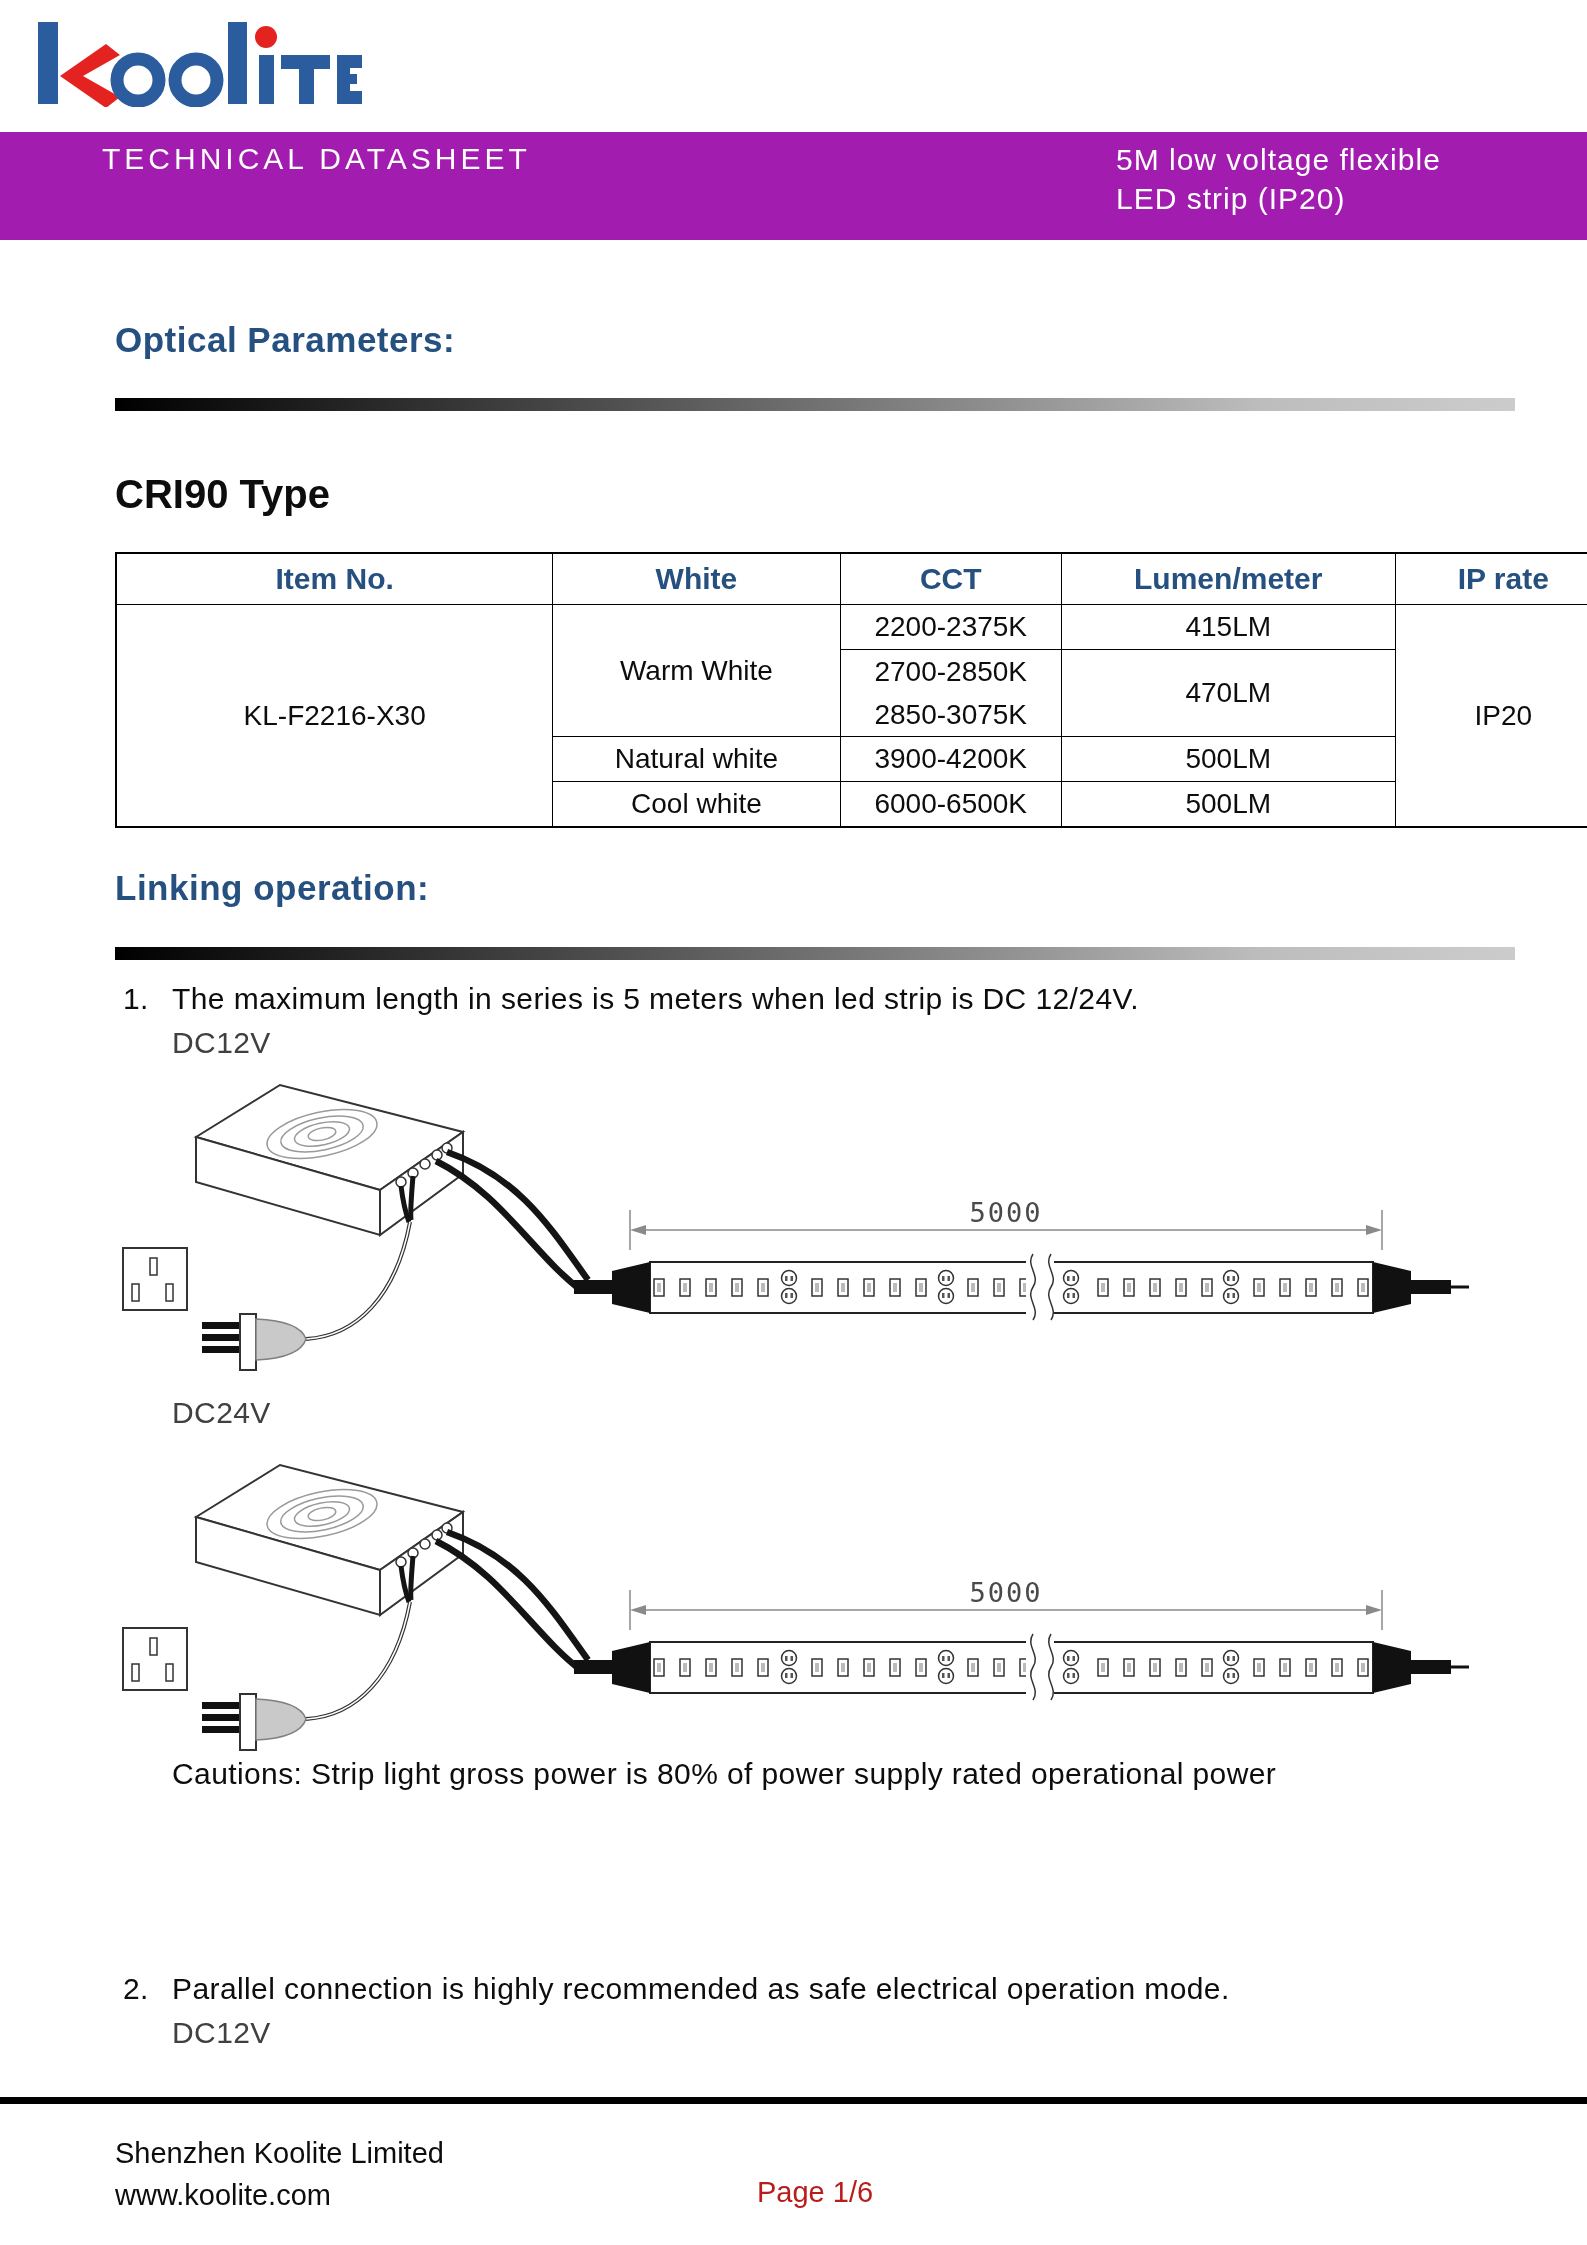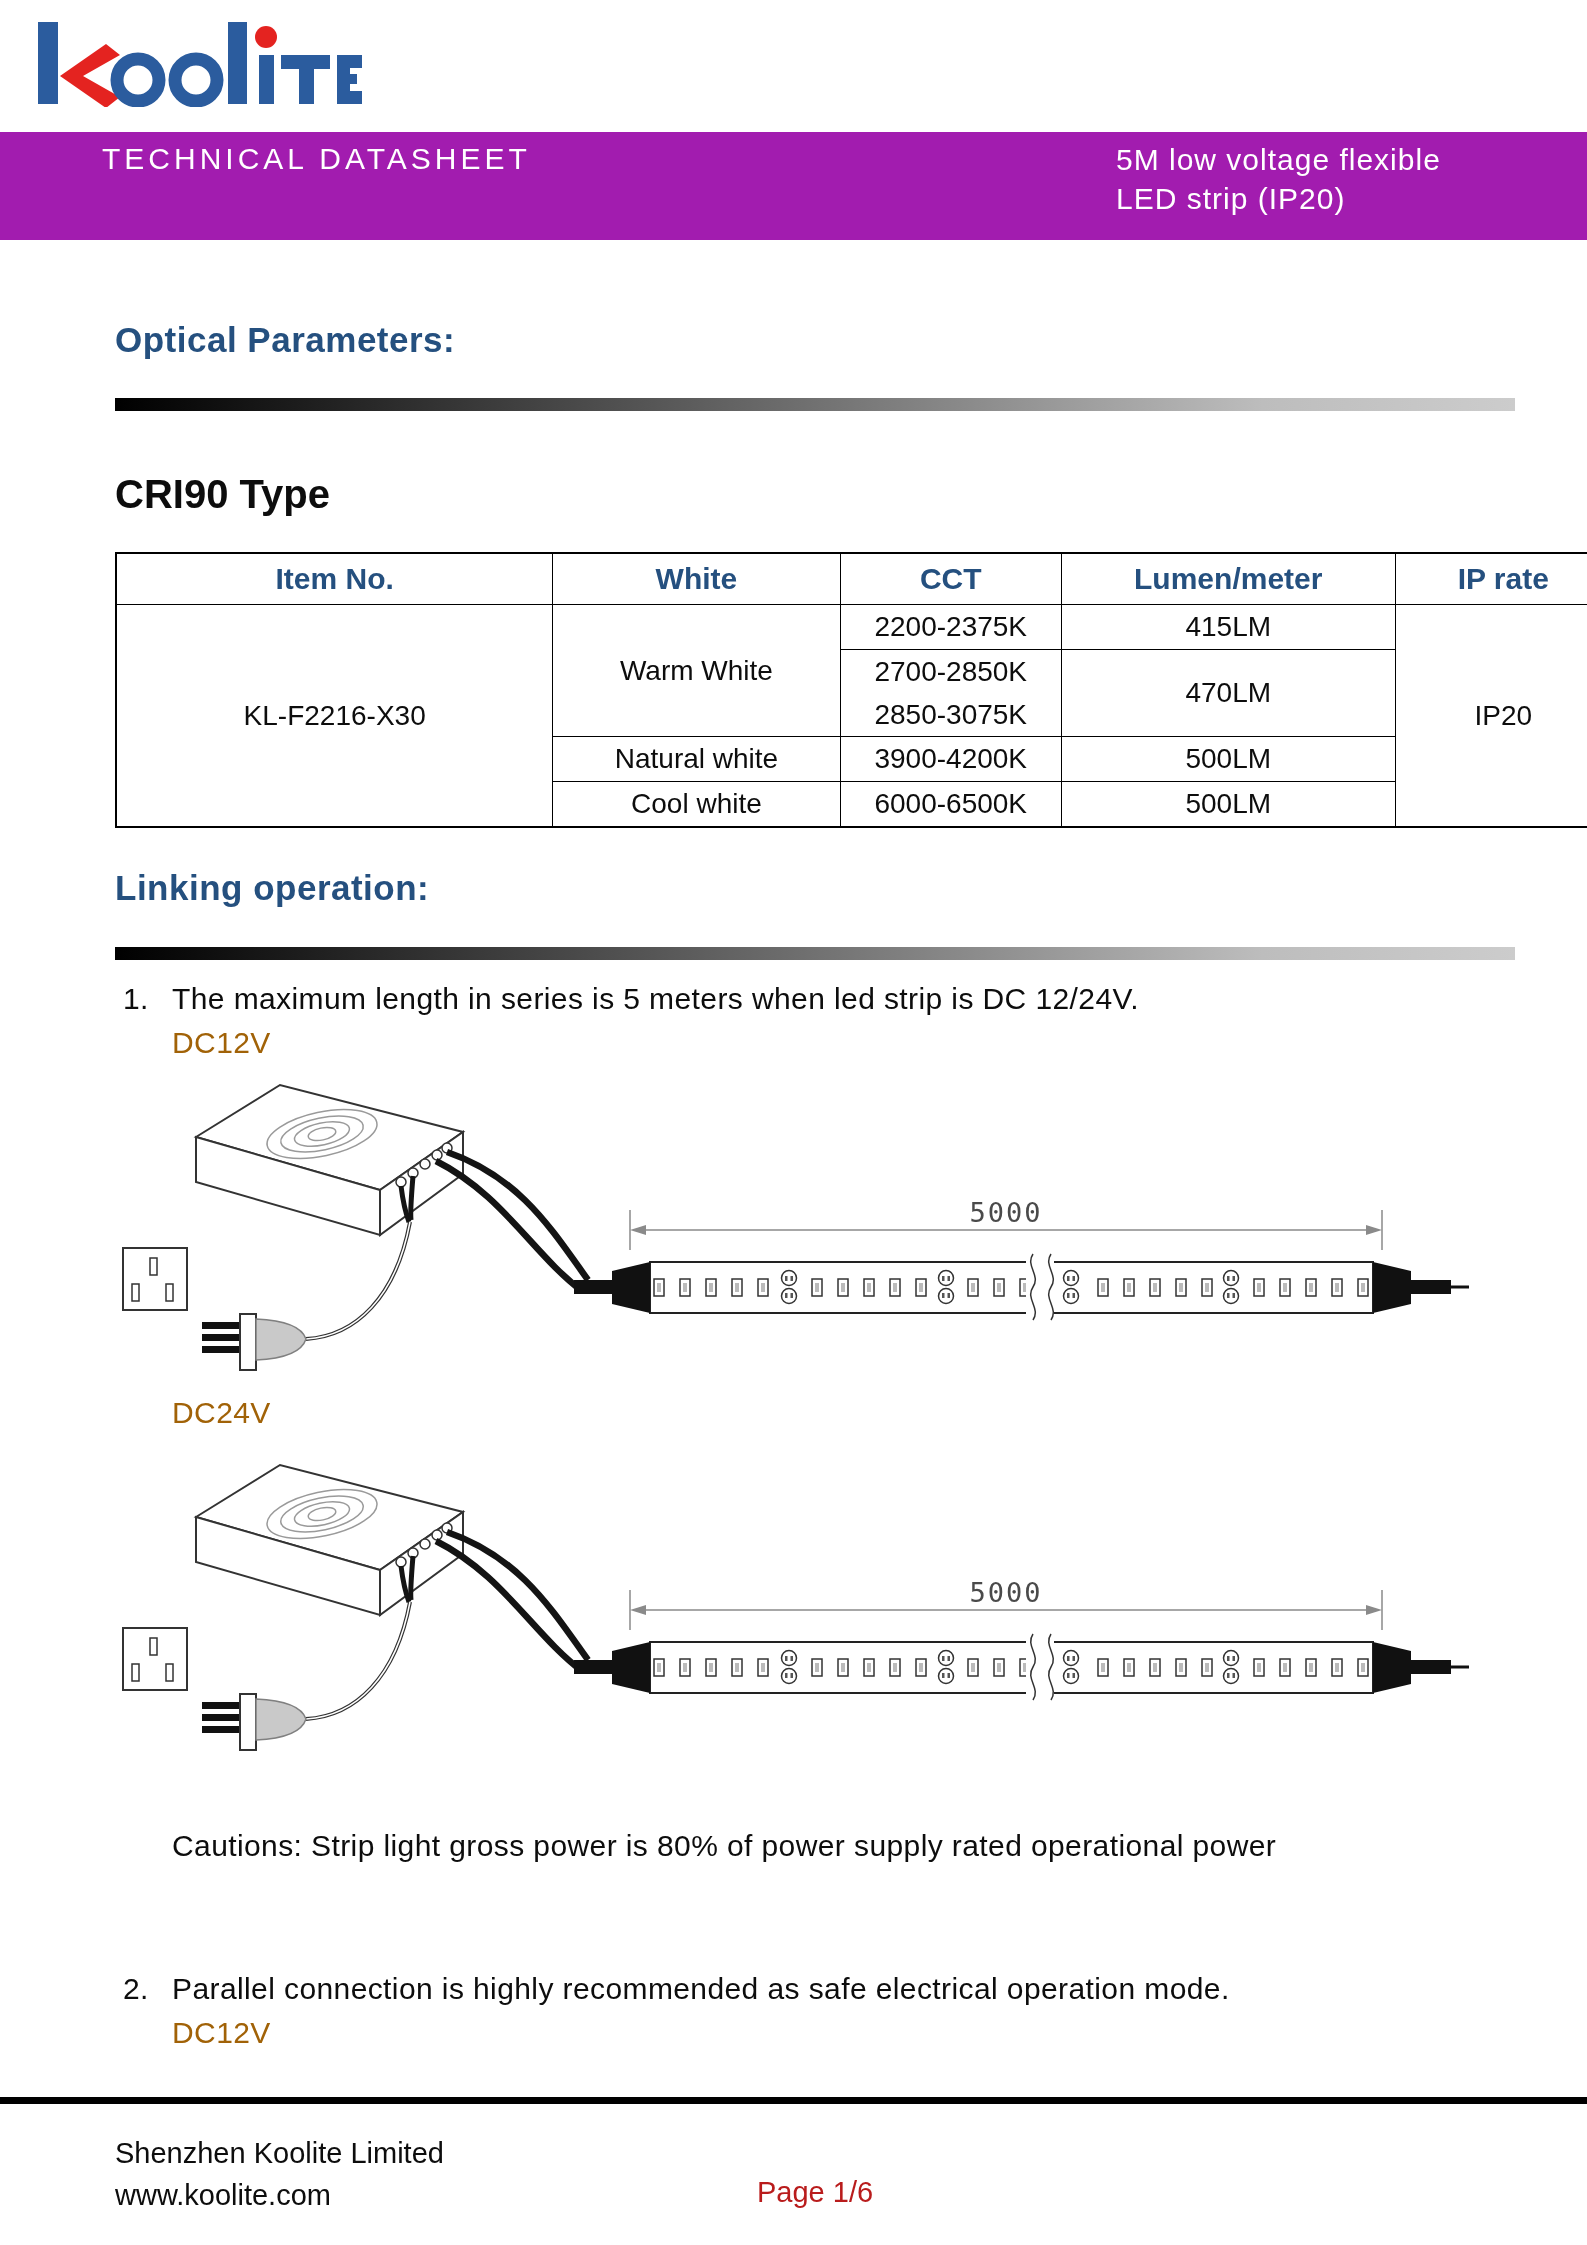--- a/index.html
+++ b/index.html
@@ -58,21 +58,21 @@
   table.spec tr.tall td{height:86px;}
   td.two-line div{line-height:43px;}
   
   .list-item{
     position:absolute;display:flex;width:1380px;
     font-size:30px;letter-spacing:0.4px;color:#0d0d0d;
   }
   .li-num{width:49px;flex:0 0 49px;}
   .sub-label{
     position:absolute;left:172px;
-    font-size:30px;letter-spacing:0.4px;color:#a16207;
+    font-size:30px;letter-spacing:0.4px;color:#404040;
   }
   .caution{
     position:absolute;left:172px;width:1380px;
     font-size:30px;line-height:47px;letter-spacing:0.4px;color:#0d0d0d;
   }
   
   .diagram{position:absolute;left:100px;width:1400px;height:330px;}
   .dim-text{font-family:"DejaVu Sans Mono", monospace;font-size:27px;fill:#4a4a4a;letter-spacing:2px;}
   
   .footer-line{position:absolute;left:0;top:2097px;width:1587px;height:7px;background:#000;}
@@ -301,21 +301,21 @@
   <svg class="diagram" style="top:1062px;" viewBox="0 0 1400 330">
     <use href="#psu-strip-diagram"></use>
   </svg>
 
   <div class="sub-label" style="top:1396px;">DC24V</div>
 
   <svg class="diagram" style="top:1442px;" viewBox="0 0 1400 330">
     <use href="#psu-strip-diagram"></use>
   </svg>
 
-  <div class="caution" style="top:1822px;">
+  <div class="caution" style="top:1750px;">
     <div>Cautions: Strip light gross power is 80% of power supply rated operational power</div>
   </div>
 
   <div class="list-item" style="left:123px;top:1972px;">
     <span class="li-num">2.</span>
     <span>Parallel connection is highly recommended as safe electrical operation mode.</span>
   </div>
   <div class="sub-label" style="top:2016px;">DC12V</div>
 
   <div class="footer-line"></div>

